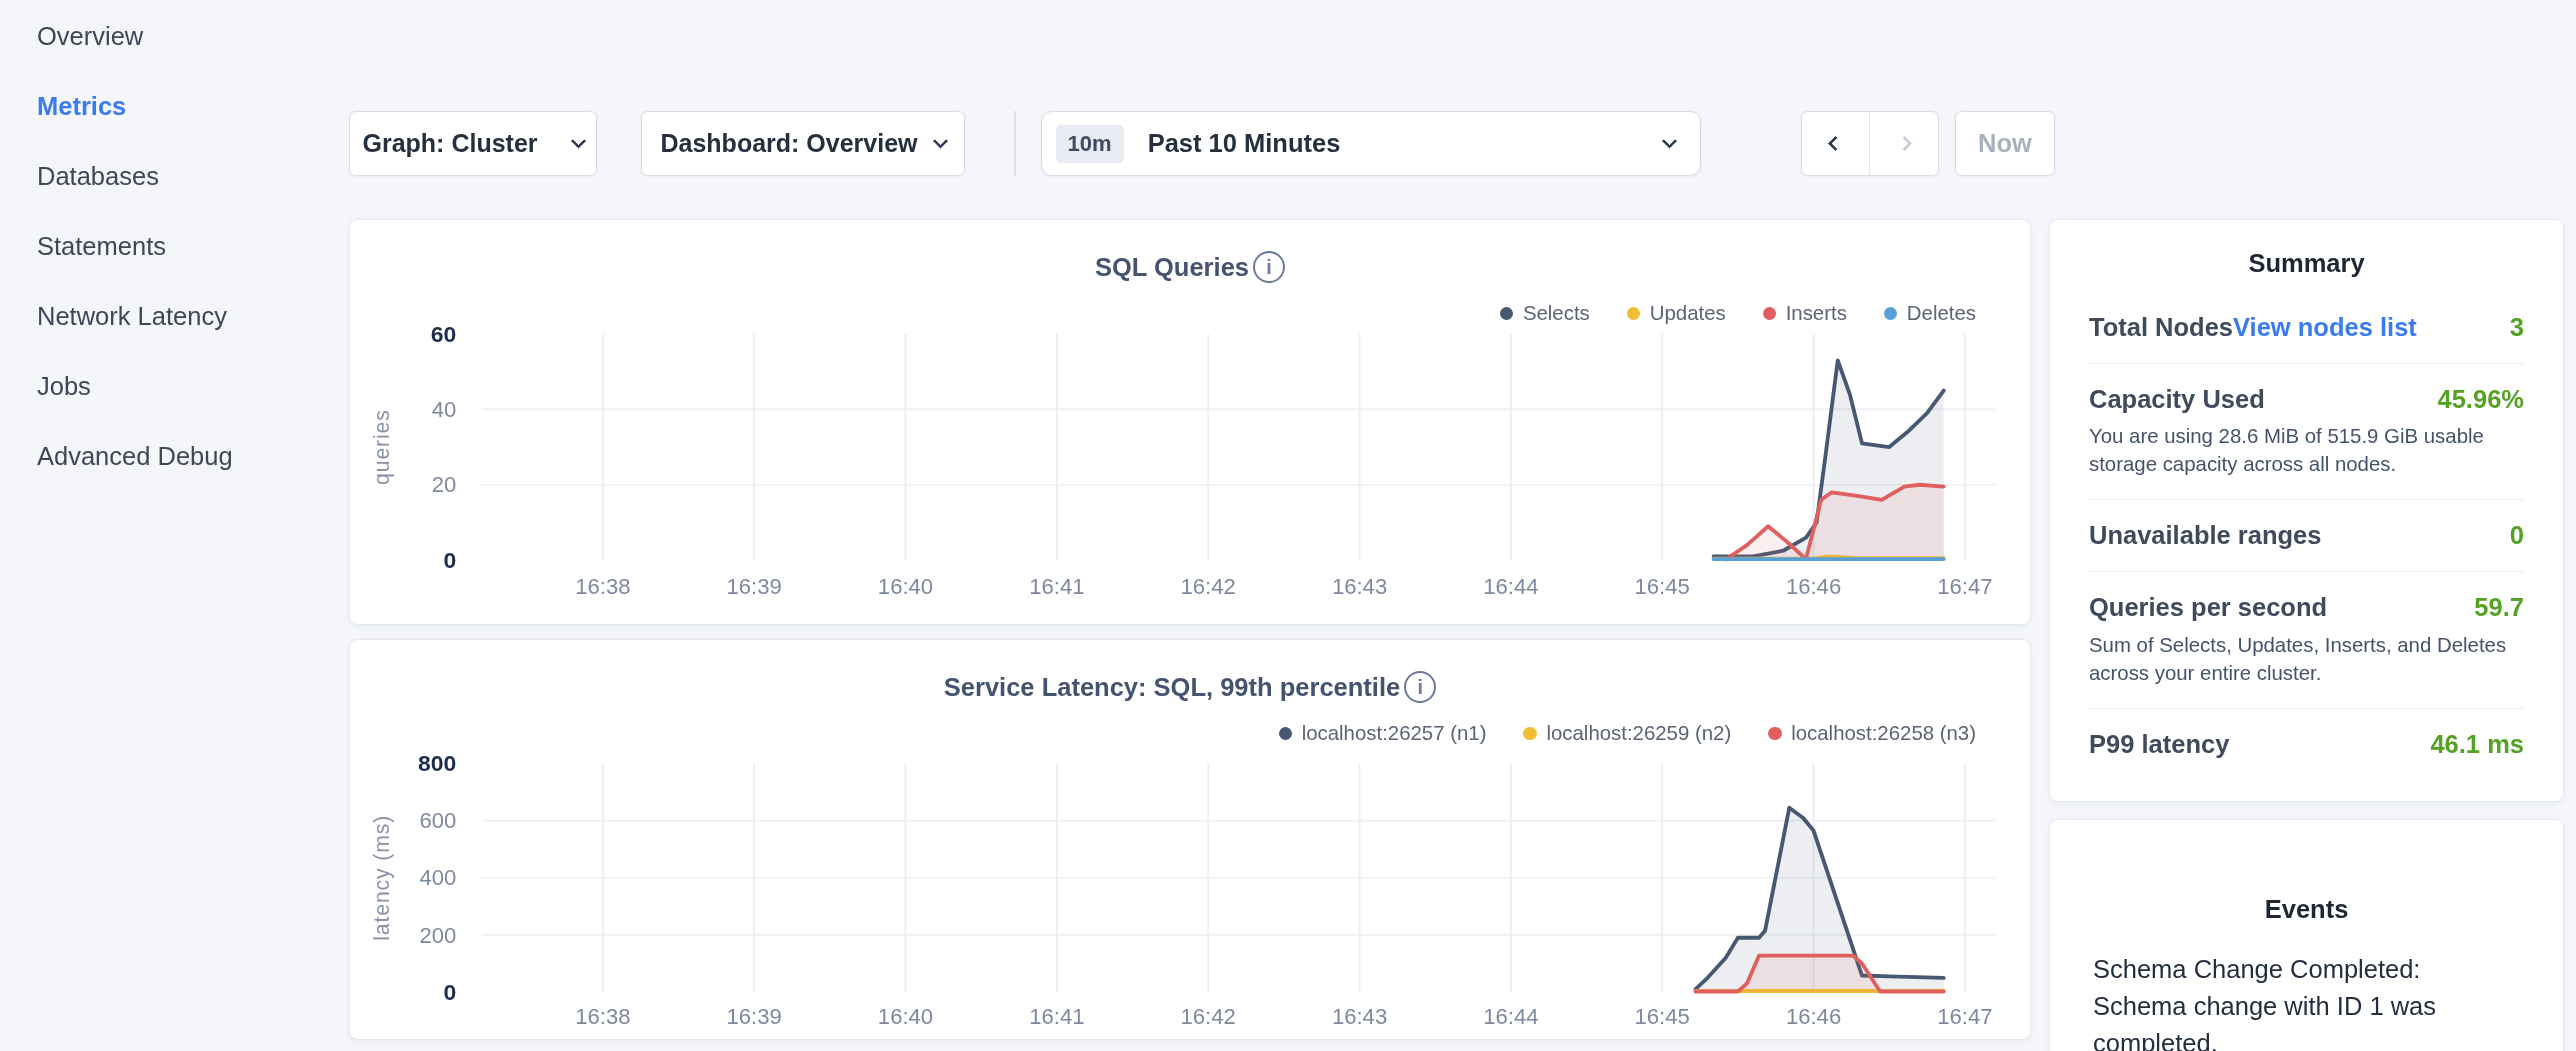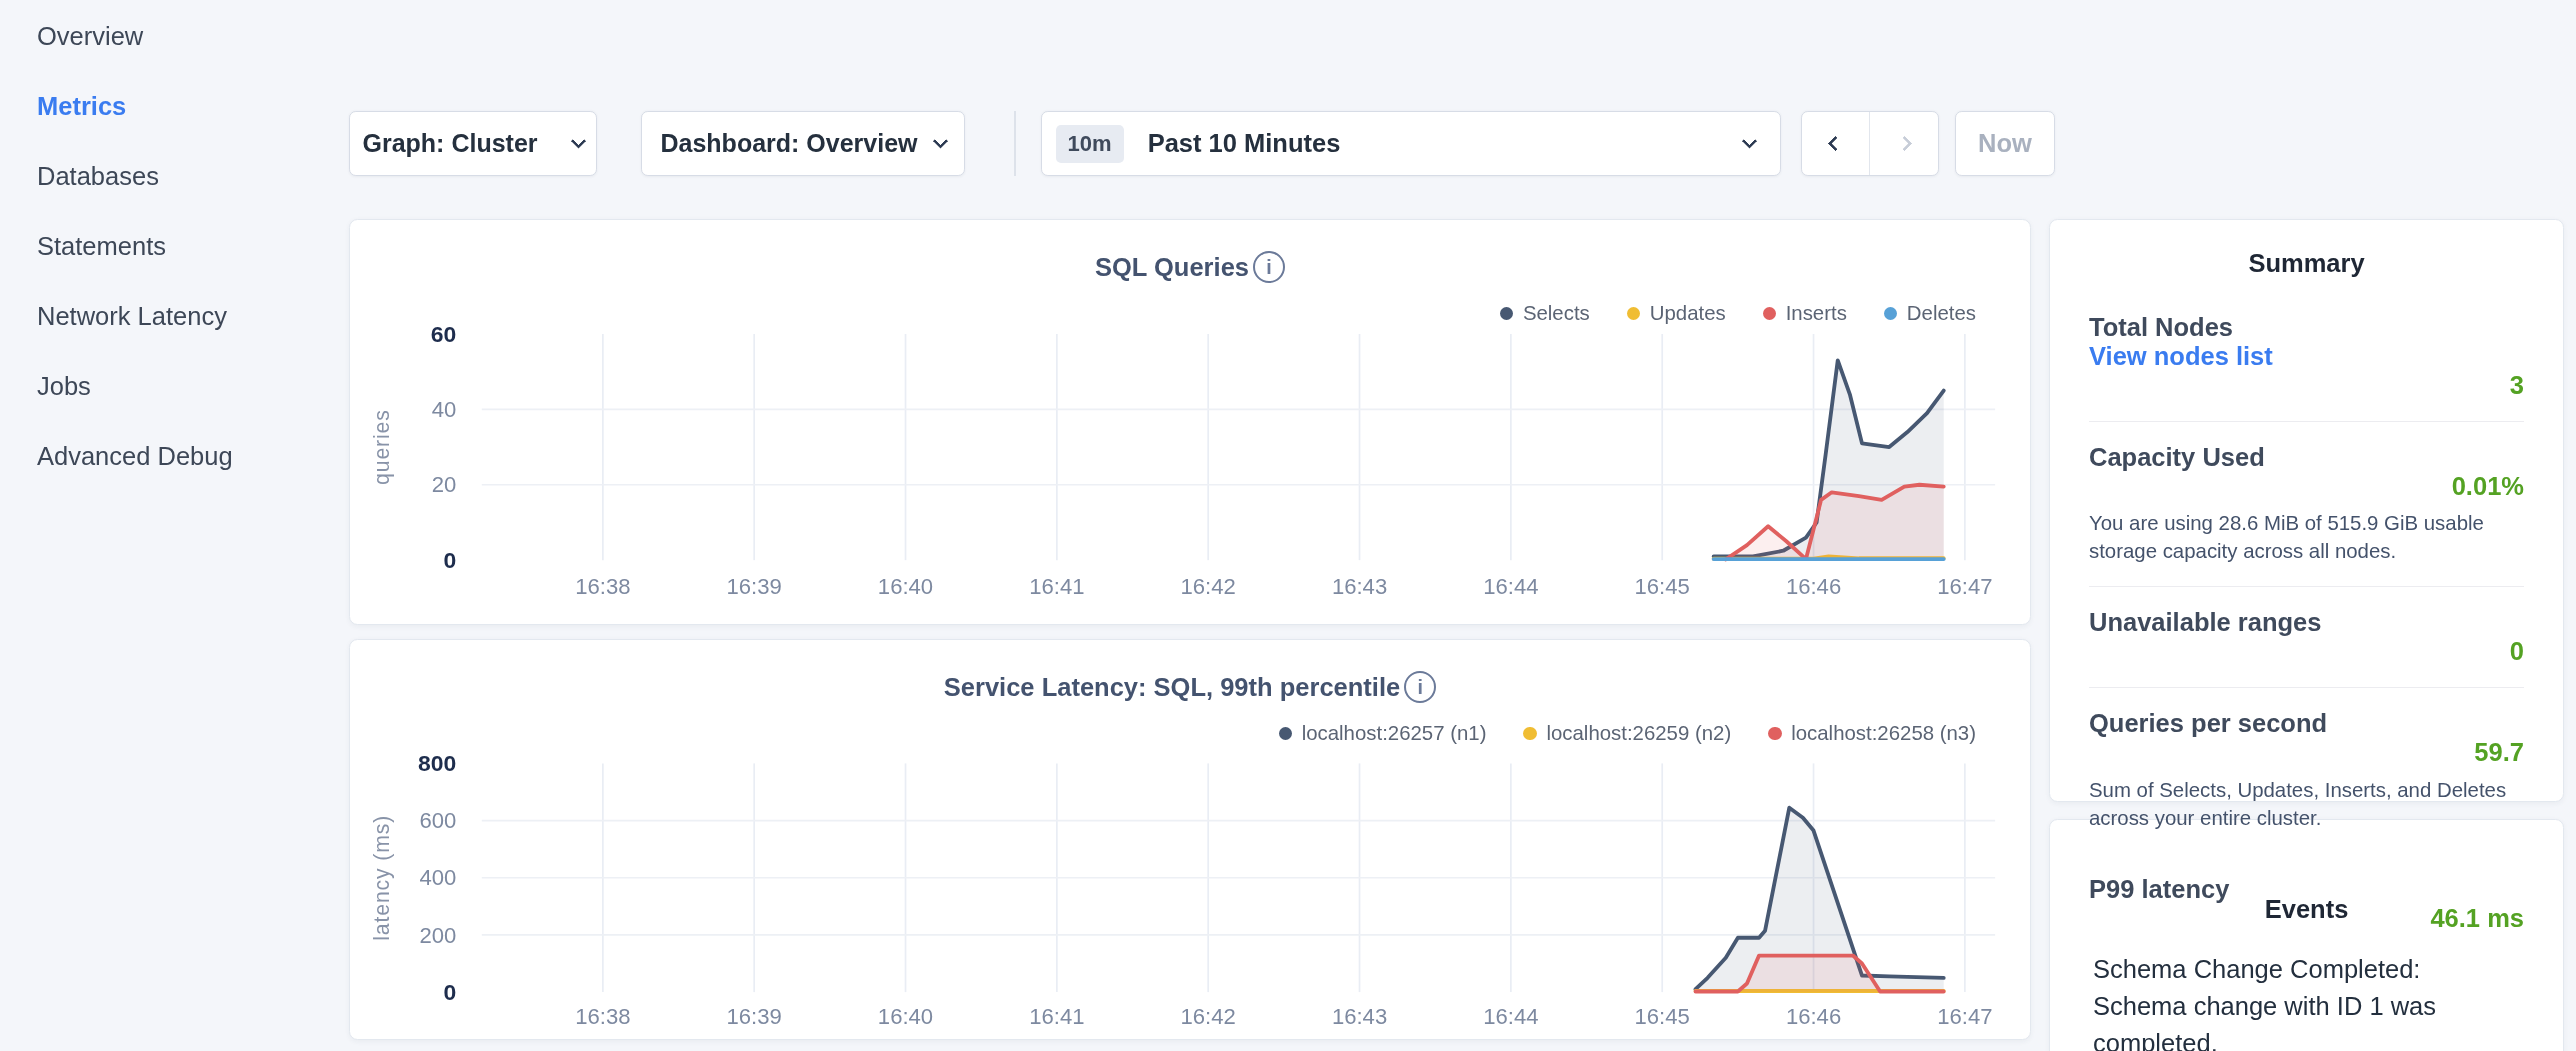--- a/index.html
+++ b/index.html
@@ -24,21 +24,21 @@
   .control {
     position:absolute; top:0; height:65px; background:#fff;
     border:0.9px solid #d7dce6; border-radius:6.8px;
     box-shadow:0 0.9px 2.6px rgba(40,50,70,.06);
     display:flex; align-items:center; justify-content:center;
     font-size:25px; font-weight:600; color:#25303e; cursor:pointer;
   }
   .dd-graph { left:0; width:248px; gap:35px;text-align:right; }
   .dd-dashboard { left:292px; width:324px; gap:17px; }
   .toolbar-divider { position:absolute; left:665px; top:0; width:1.7px; height:65px; background:#dde2ea; }
-  .time-picker { left:692px; width:740px; justify-content:flex-start; padding:0 25.5px 0 13.6px; }
+  .time-picker { left:692px; width:660px; justify-content:flex-start; padding:0 25.5px 0 13.6px;border-radius:11px; }
   .time-badge {
     background:#e7ebf2; border-radius:5.1px; padding:6px 12px;
     font-size:22px; font-weight:700; color:#3f4a5c;
   }
   .time-label { margin-left:24px; font-size:25.5px; font-weight:600; color:#25303e; flex:1; text-align:left; }
   .chev { display:inline-block; width:11px; height:11px; border-style:solid; border-width:0 3.4px 3.4px 0; border-color:#2c3a52; border-radius:0.9px; }
   .chev.down  { transform:rotate(45deg) translate(-1.7px,-1.7px); }
   .chev.left  { transform:rotate(135deg); }
   .chev.right { transform:rotate(-45deg); }
   .chev.dim { border-color:#c7cdd8; }
@@ -75,21 +75,21 @@
   .plot-svg .xtick, .plot-svg .ytick { fill:#7d89a0; font-size:26px; font-weight:500; }
   .plot-svg .ytick-bold { fill:#1e2d4d; font-size:27px; font-weight:700; }
   .plot-svg .axis-label { fill:#8893a8; font-size:25px; letter-spacing:1px; }
   
   .right-col { position:absolute; left:2049px; top:219px; width:515px; }
   .summary-card { height:583px; padding:0 39px; }
   .panel-title { margin-top:29px; text-align:center; font-size:25.5px; font-weight:700; color:#1f2735; }
   .summary-rows { margin-top:13.6px; }
   .srow { padding:21px 0; }
   .srow + .srow { border-top:1.7px solid #ececf0; }
-  .srow-head { display:flex; align-items:flex-start;flex-direction:column; }
+  .srow-head { display:flex; align-items:center; }
   .srow-label { font-size:25.5px; font-weight:700; color:#3f4a5c; }
   .srow-link { font-size:25.5px; font-weight:700; color:#3a7cf0; cursor:pointer; }
   .srow-value { margin-left:auto; font-size:25.5px; font-weight:700; color:#54a223; white-space:nowrap; }
   .srow-desc { margin-top:8.5px; font-size:20.4px; line-height:28px; color:#44526b; }
   .events-card { margin-top:17px; height:298px; padding:0 43px; }
   .events-card .panel-title { margin-top:75px; }
   .event-msg { margin-top:27px; font-size:25.5px; line-height:37px; color:#232f3e; }
   .event-time { margin-top:6.8px; font-size:22px; color:#47587a; }
 </style>
 </head>
@@ -261,21 +261,21 @@
       <div class="srow">
         <div class="srow-head">
           <span class="srow-label">Total Nodes</span>
           <span class="srow-link">View nodes list</span>
           <span class="srow-value">3</span>
         </div>
       </div>
       <div class="srow">
         <div class="srow-head">
           <span class="srow-label">Capacity Used</span>
-          <span class="srow-value">0.01%</span>
+          <span class="srow-value">45.96%</span>
         </div>
         <div class="srow-desc">You are using 28.6 MiB of 515.9 GiB usable storage capacity across all nodes.</div>
       </div>
       <div class="srow">
         <div class="srow-head">
           <span class="srow-label">Unavailable ranges</span>
           <span class="srow-value">0</span>
         </div>
       </div>
       <div class="srow">

